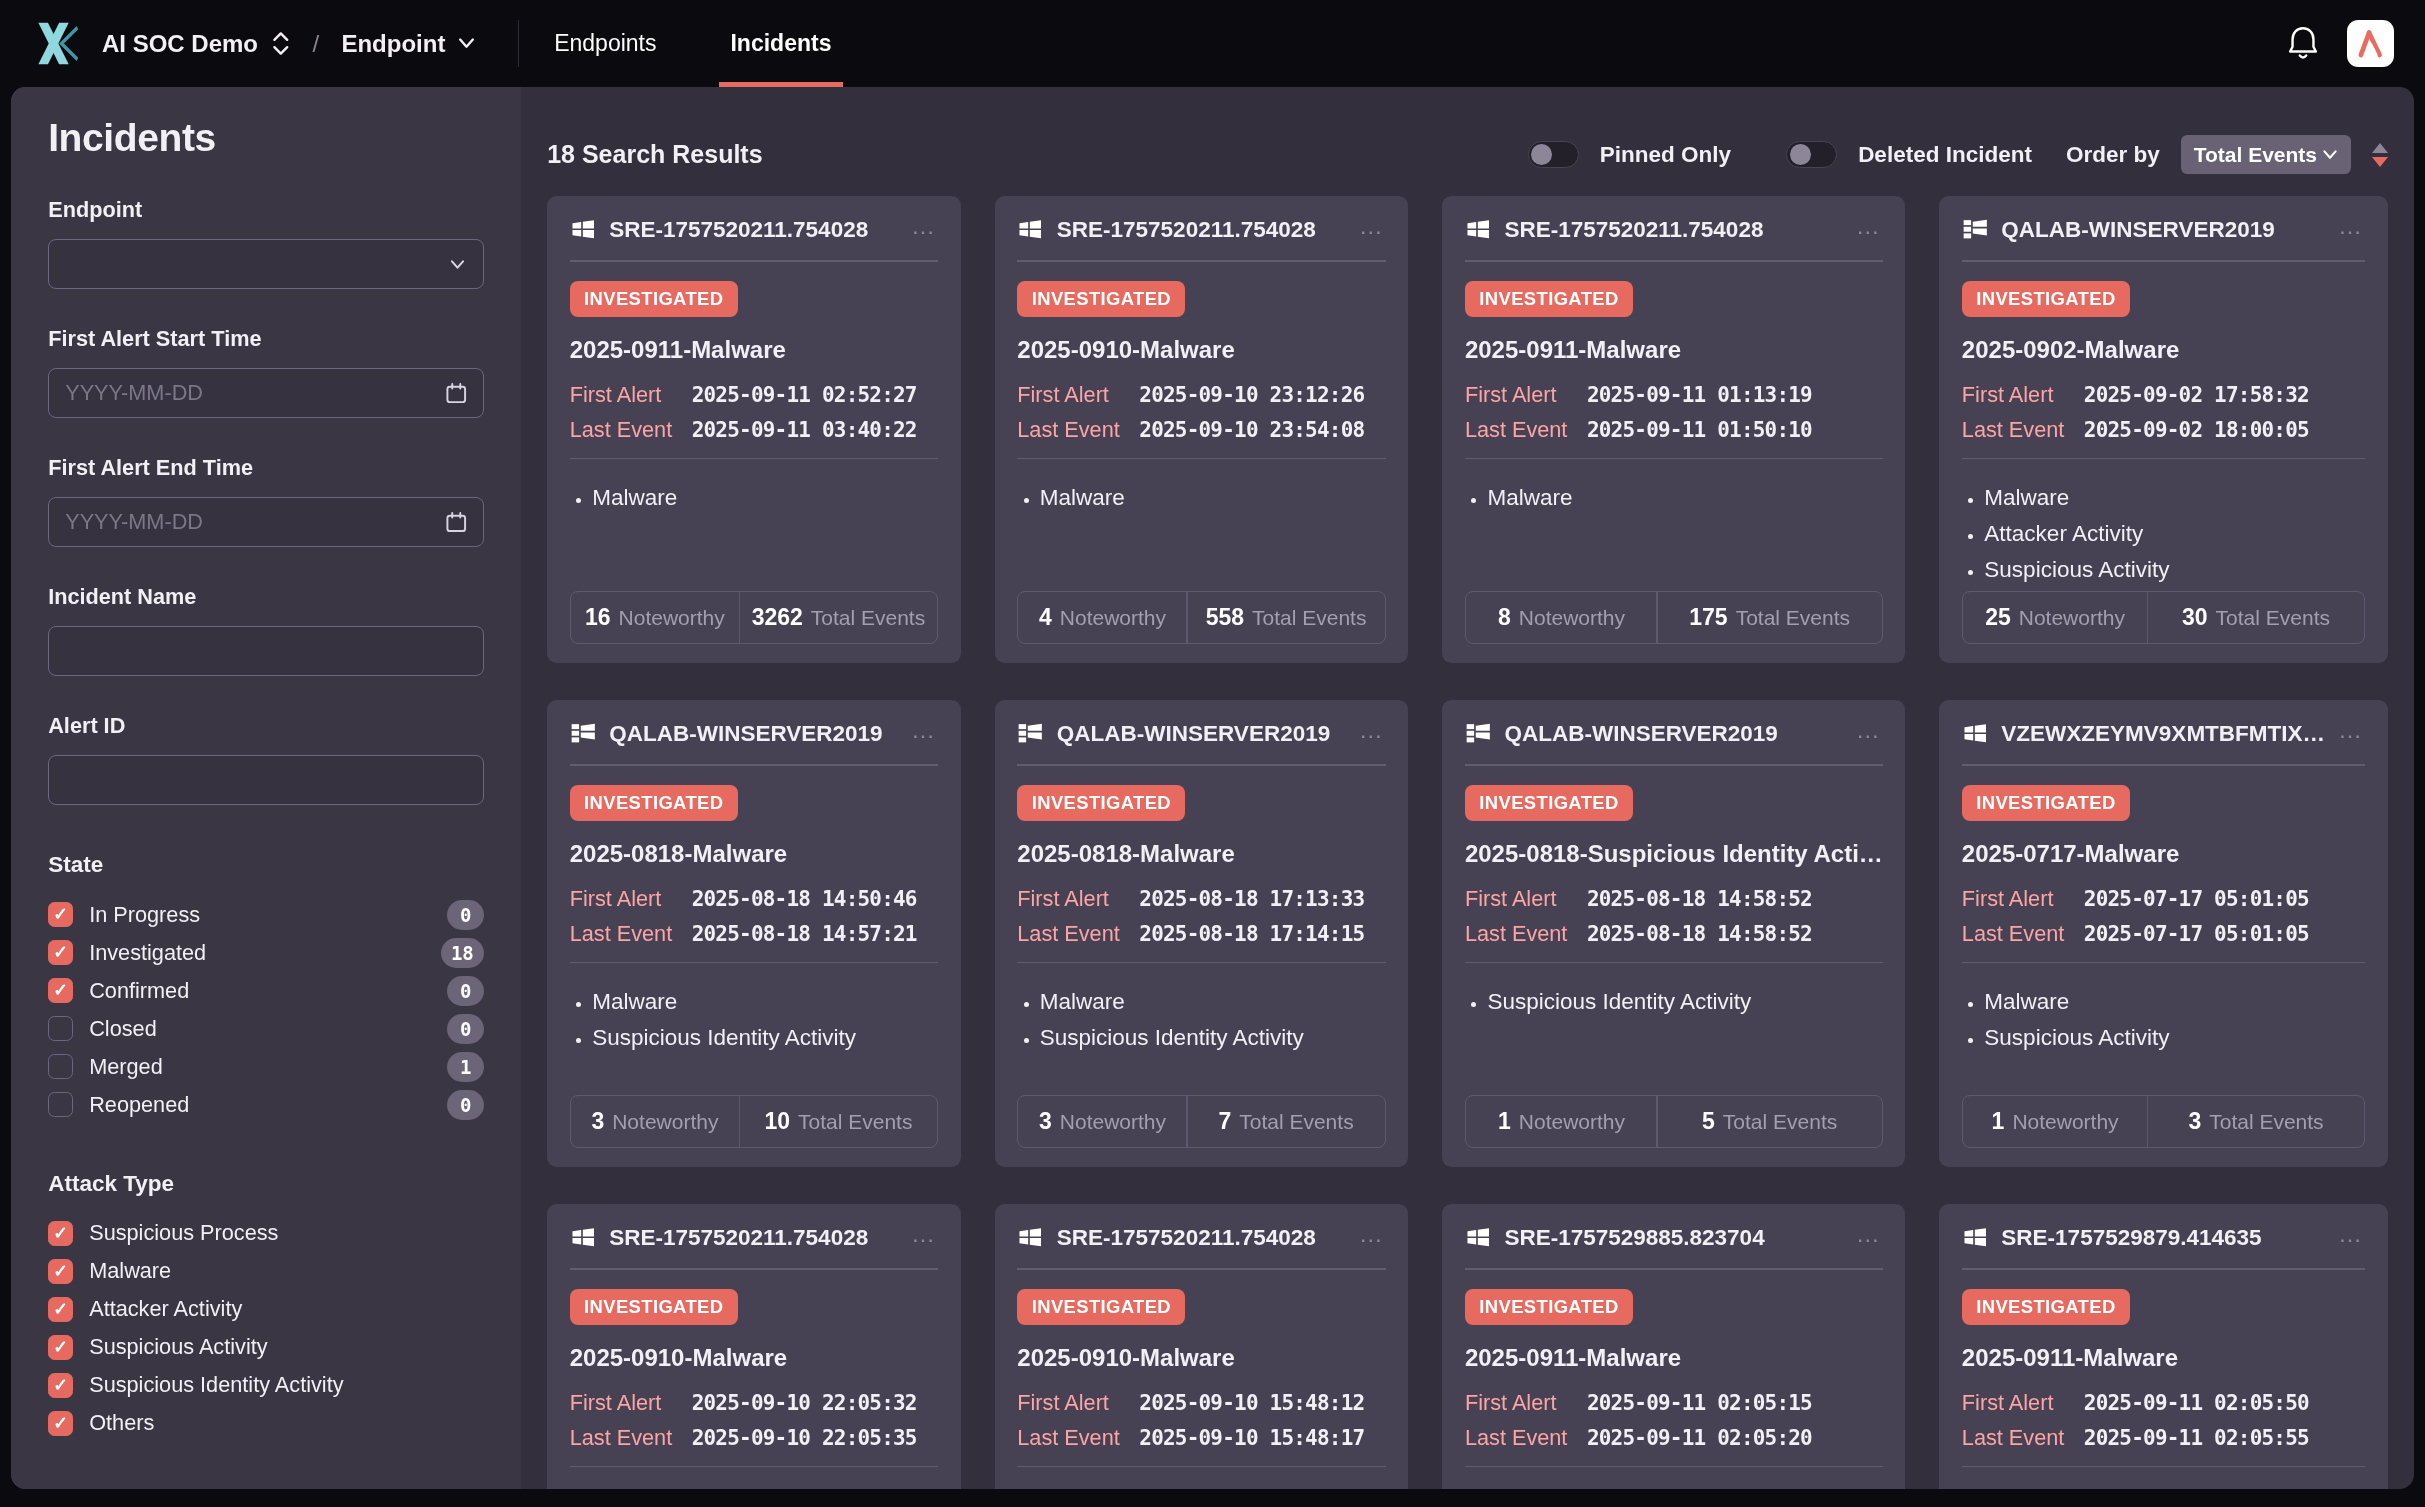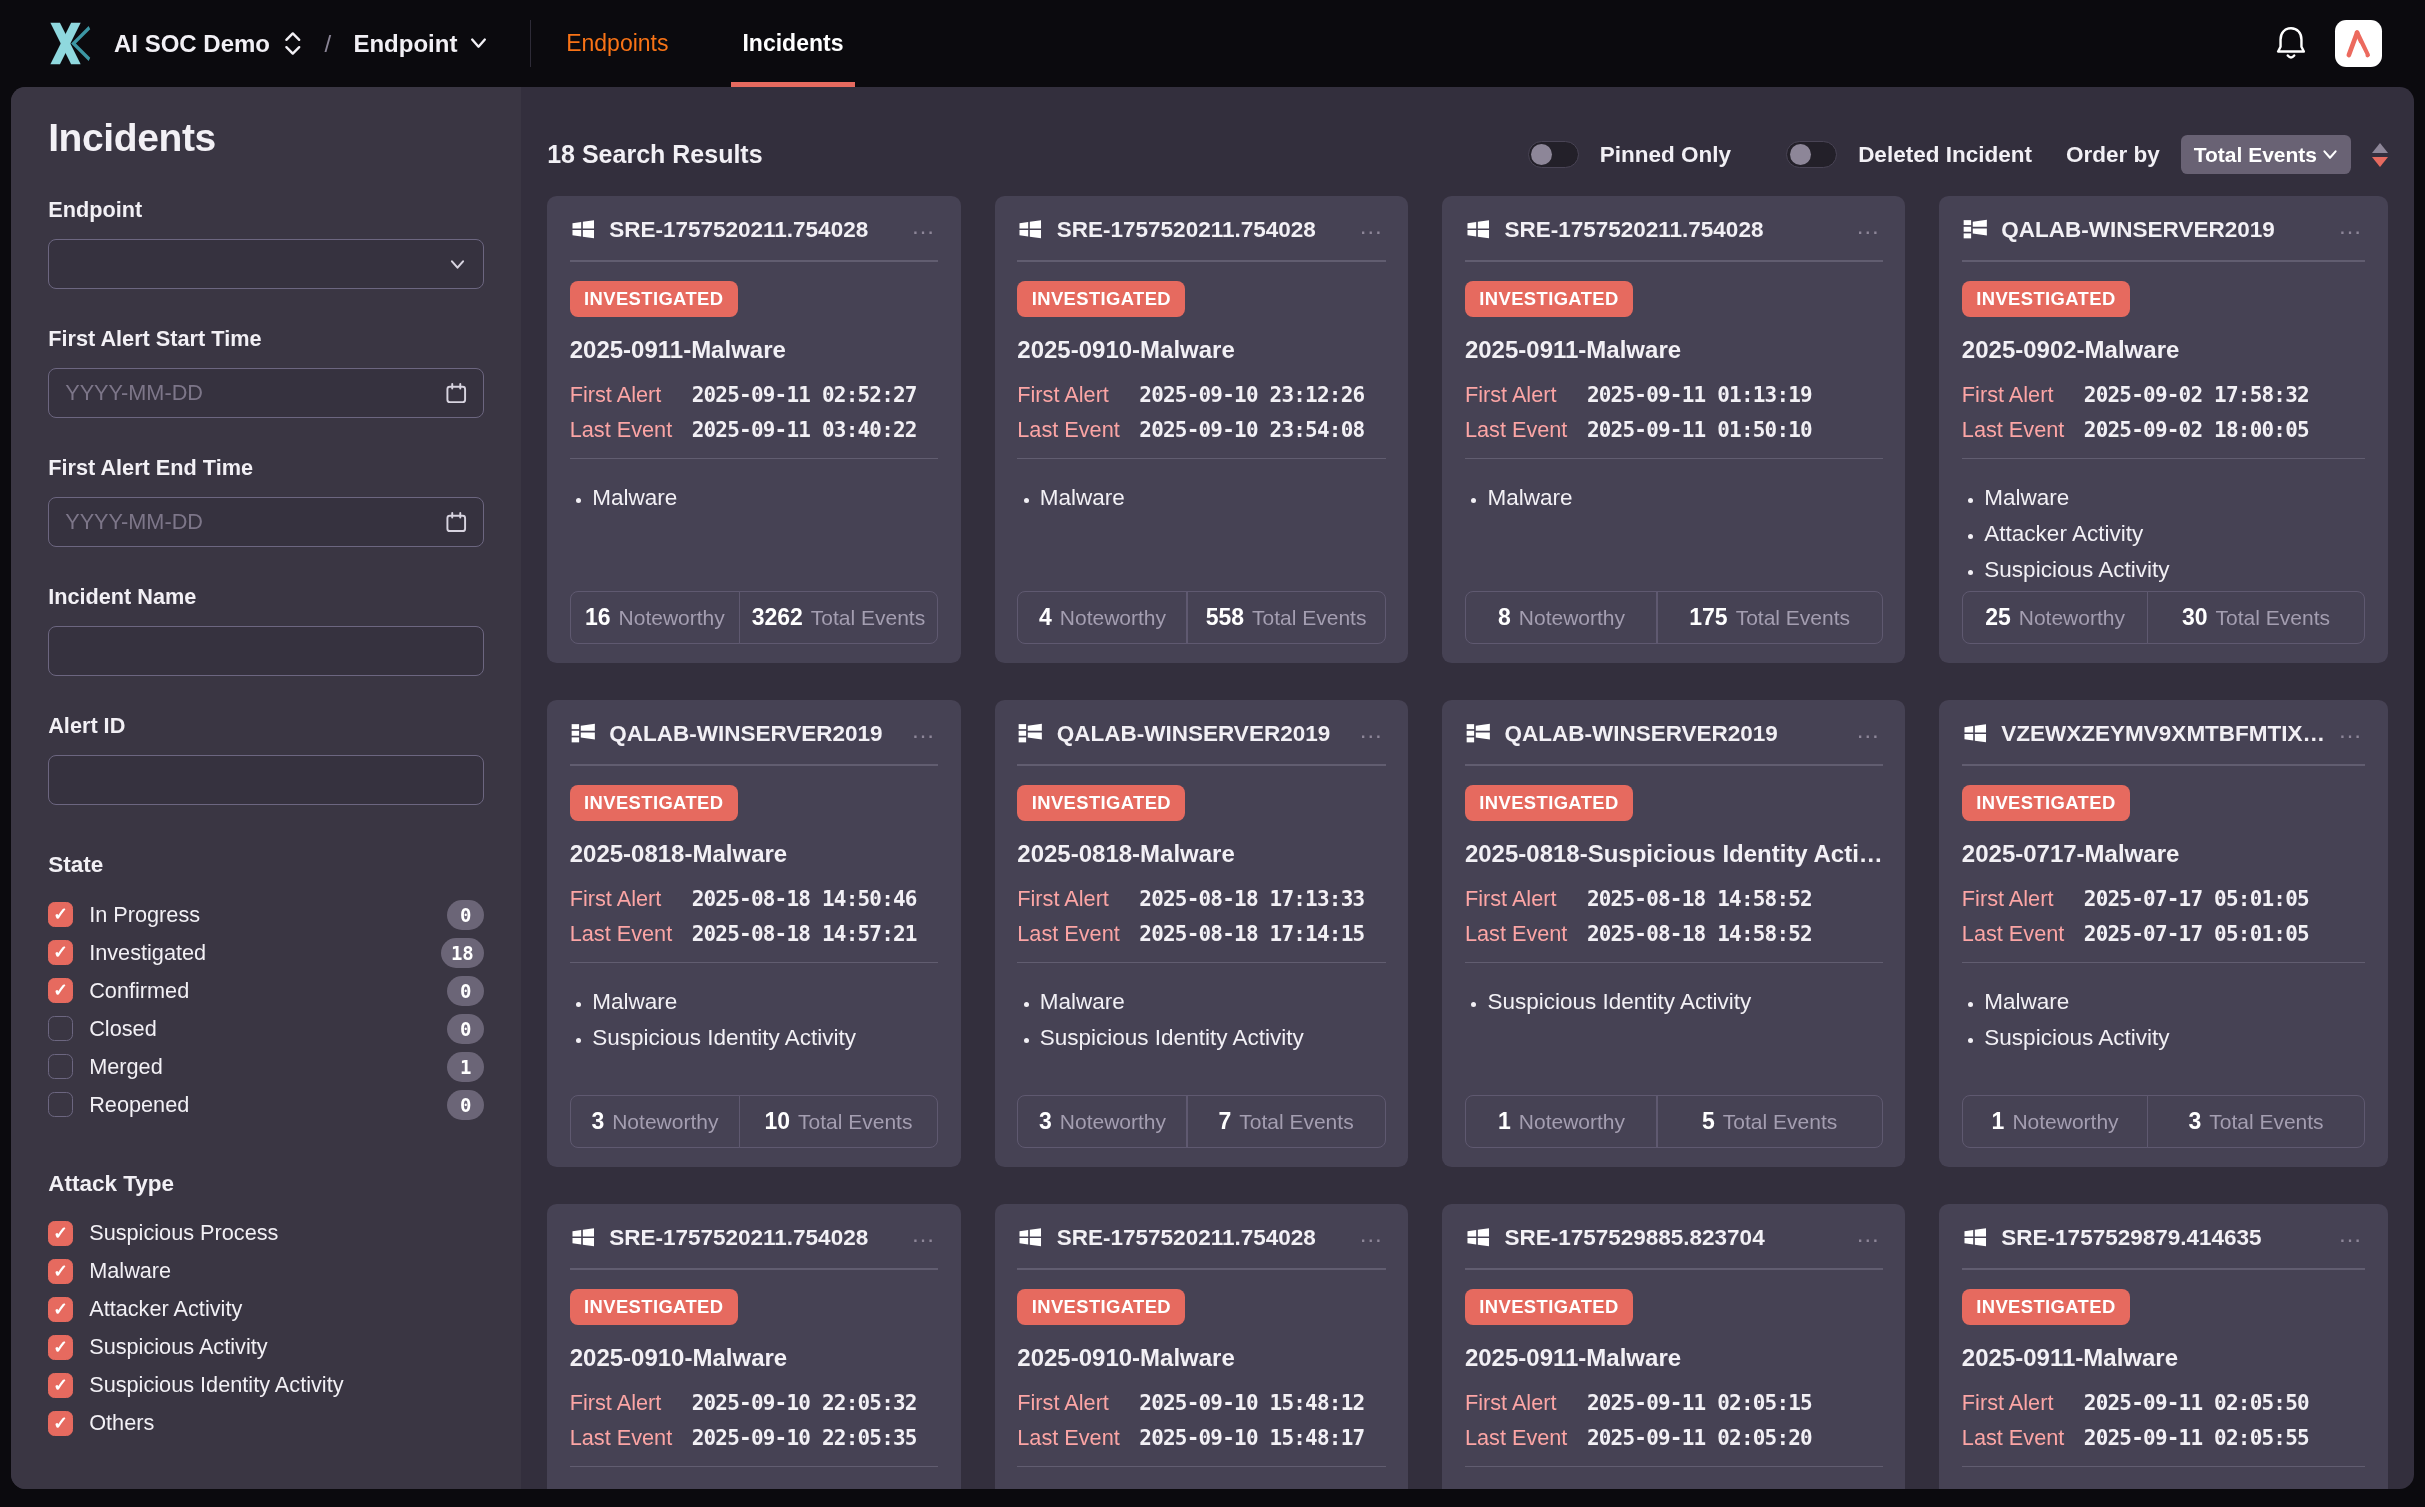--- a/index.html
+++ b/index.html
@@ -1,28 +1,28 @@
 <!DOCTYPE html>
 <html style="--accent: #e66a5f;font-size:13px"><head>
 <meta charset="utf-8">
 <style>
   * { margin:0; padding:0; box-sizing:border-box; }
   html,body { width:2426px; height:1508px; background:#0b0a0e; font-family:"Liberation Sans", sans-serif; color:#f2f0f5; overflow:hidden; }
 
   
-  .topbar { height:87px; display:flex; align-items:center; padding:0 44px; position:relative; }
+  .topbar { height:87px; display:flex; align-items:center; padding:0 32px; position:relative; }
   .brand { width:51px; height:51px; flex:0 0 auto; }
   .crumb { display:flex; align-items:center; margin-left:19px; gap:11.2px; }
   .crumb-name { font-size:24px; font-weight:700; }
   .switch-icon { display:flex; flex-direction:column; gap:1.6px; margin-left:3.2px; }
   .slash { color:#8a8495; font-size:24px; margin:0 11.2px; font-weight:400; }
   .crumb-sec { font-size:24px; font-weight:700; }
   .top-divider { width:1.6px; height:47px; background:#2e2b37; margin:0 35px 0 42px; }
   .tabs { display:flex; gap:74px; height:87px; align-items:center; }
-  .tab { font-size:23px; color:#f97316; position:relative; height:87px; display:flex; align-items:center; cursor:pointer; }
+  .tab { font-size:23px; color:#ffffff; position:relative; height:87px; display:flex; align-items:center; cursor:pointer; }
   .tab.active { color:#ffffff; font-weight:700; }
   .tab.active::after { content:""; position:absolute; left:-11.2px; right:-11.2px; bottom:0; height:4.8px; background:var(--accent); }
   .top-right { margin-left:auto; display:flex; align-items:center; gap:27px; }
   .bell { width:34px; height:37px; }
   .applogo { width:47px; height:47px; background:#ffffff; border-radius:11.2px; display:flex; align-items:center; justify-content:center; }
 
   
   .content { position:absolute; top:87px; left:11.2px; right:11.2px; bottom:17.6px; border-radius:14.4px; overflow:hidden; display:flex; background:#332f3d; }
 
   

